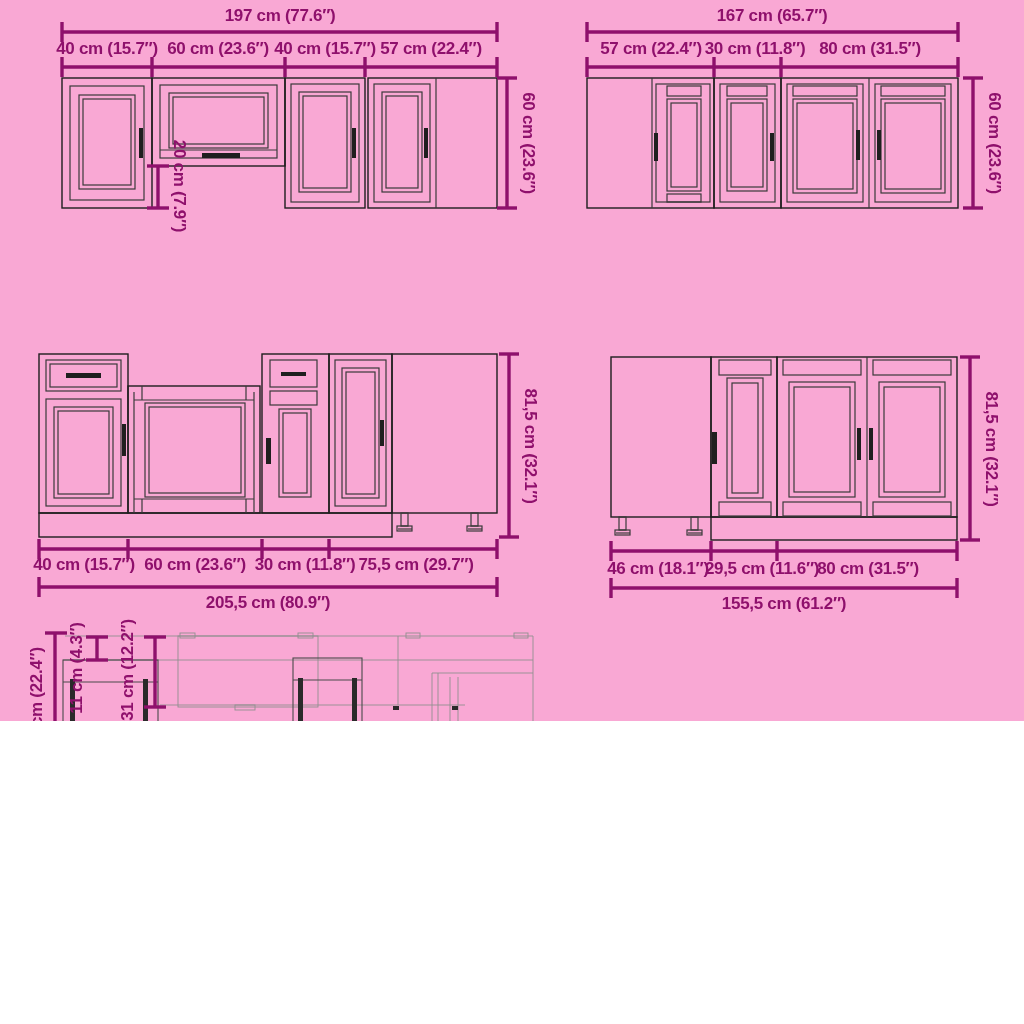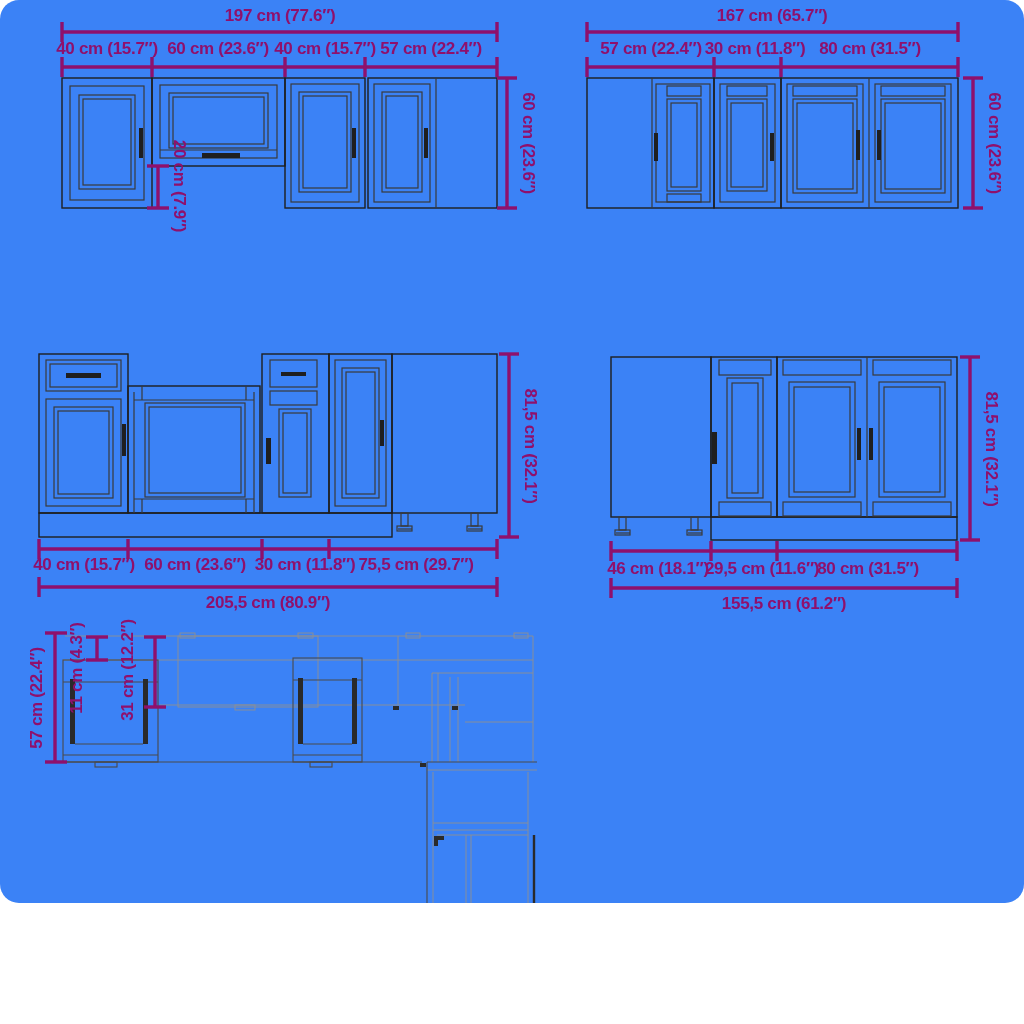--- a/index.html
+++ b/index.html
@@ -1,22 +1,21 @@
 <!DOCTYPE html>
 <html><head>
 <meta charset="utf-8">
 <style>
   html, body { margin: 0; padding: 0; background: #ffffff; }
   #stage {
     position: relative;
     width: 1024px;
-    height: 903px;
-    background: #3b82f6;
+    height: 721px;
+    background: #f9a8d4;
     font-family: "Liberation Sans", sans-serif;
-    border-radius: 19px;
   }
   svg { display: block; }
   .dim      { stroke: #8f106c; stroke-width: 3.4; fill: none; stroke-linecap: butt; }
   .dim-text { fill: #8f106c; font-family: "Liberation Sans", sans-serif;
               font-weight: bold; font-size: 17px; letter-spacing: -0.3px; }
   .cab      { stroke: #1f1f1f; stroke-width: 1.4; fill: none; }
   .cab-in   { stroke: #3a3a3a; stroke-width: 1.2; fill: none; }
   .hw       { fill: #1f1f1f; stroke: none; }
   .plan     { stroke: #4a4a4a; stroke-width: 1.1; fill: none; }
   .plan-lt  { stroke: #909090; stroke-width: 0.9; fill: none; }

